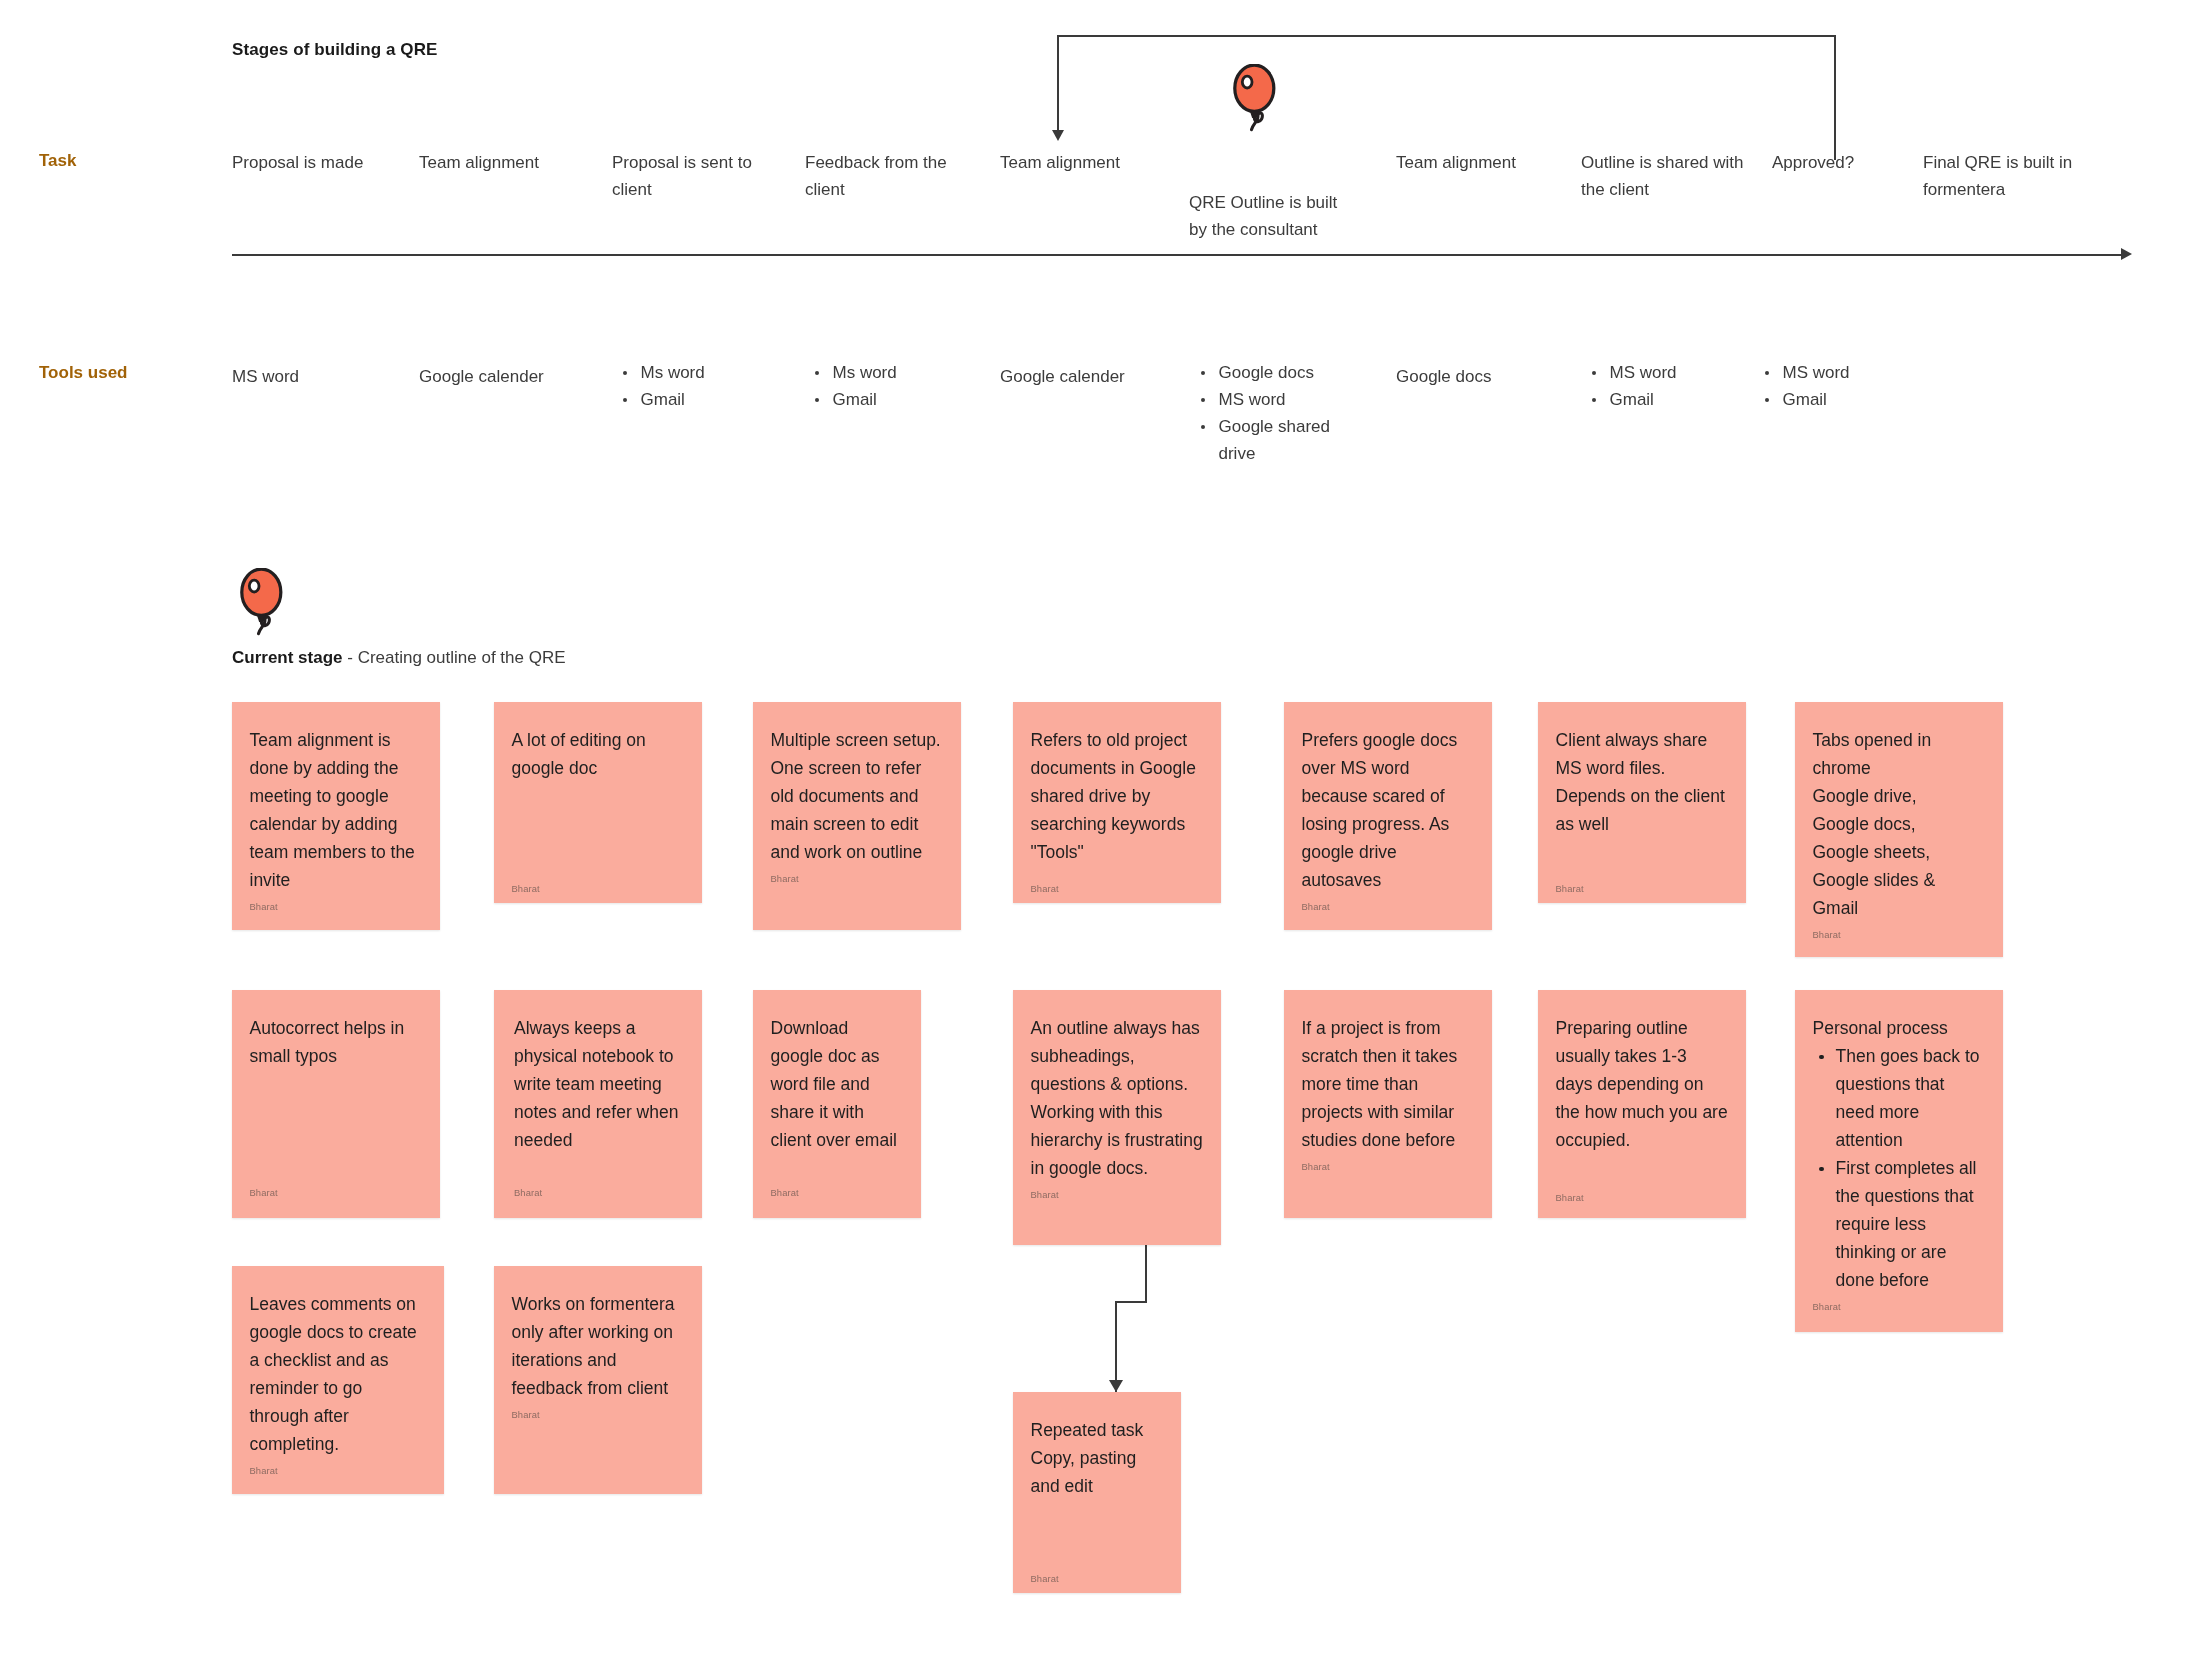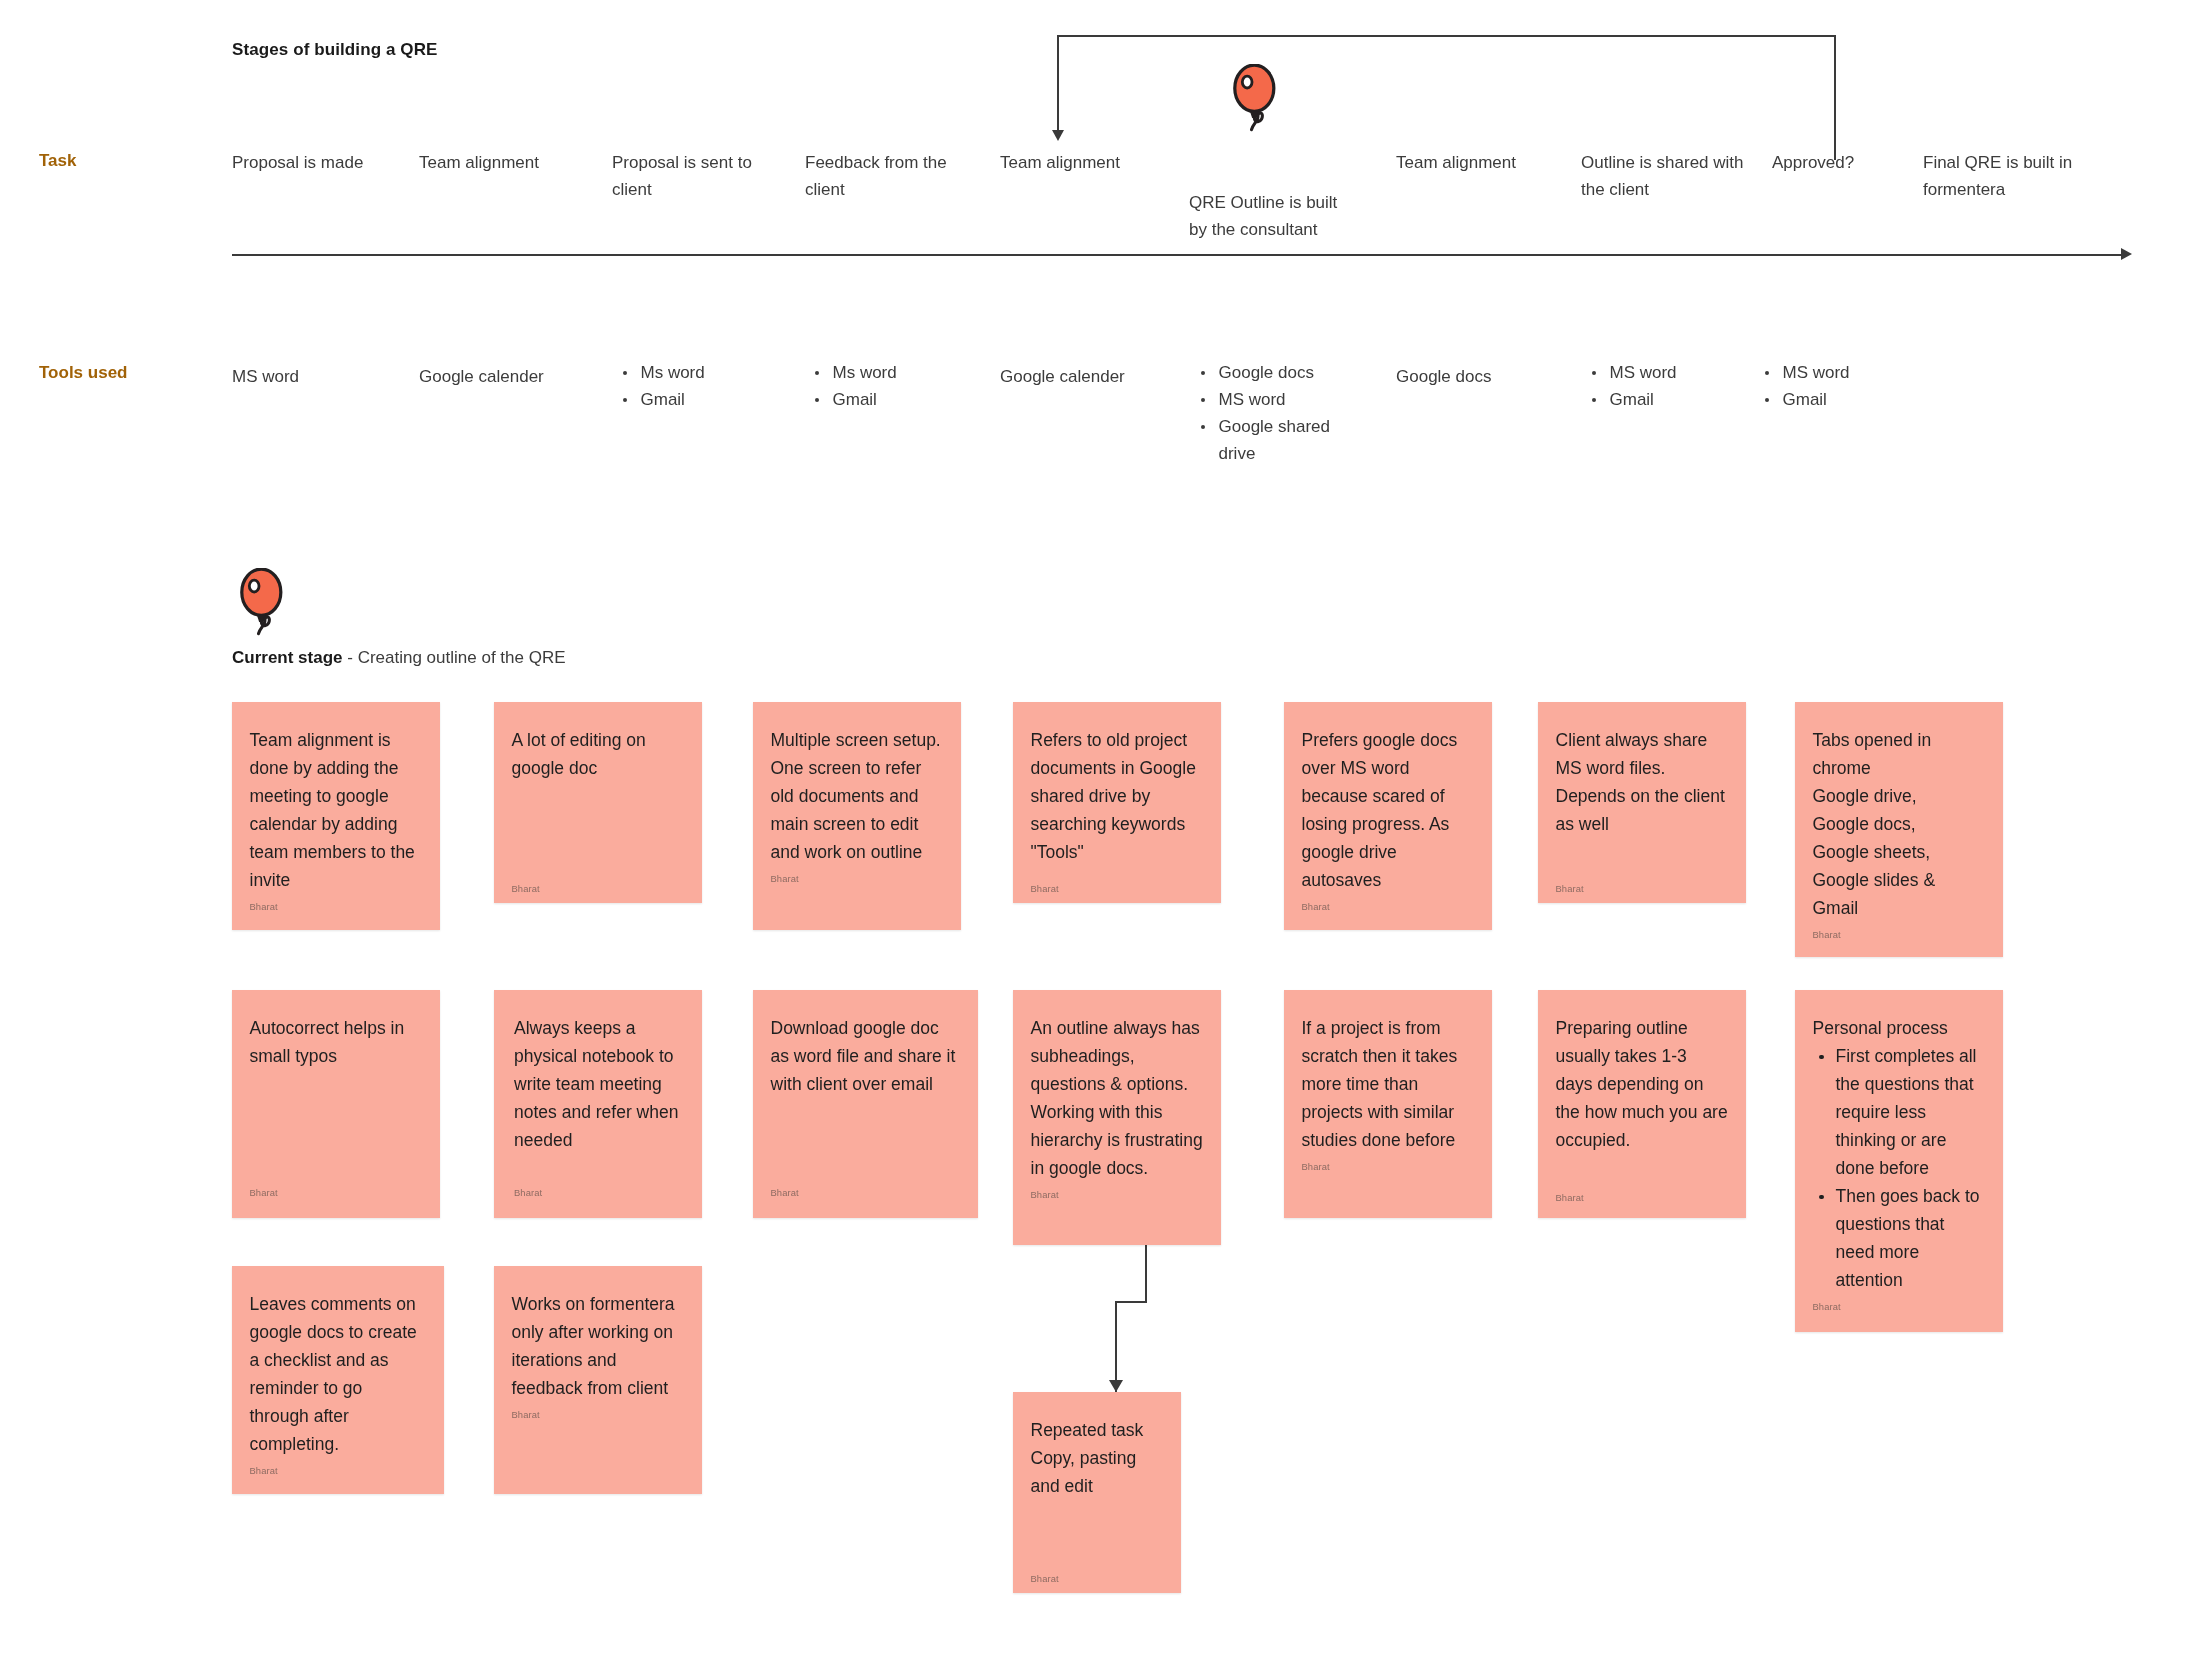--- a/index.html
+++ b/index.html
@@ -283,21 +283,21 @@
   <div class="note" style="left:232px; top:990px; width:208px; height:228px;">
     <div class="note-text" style="flex:1;">Autocorrect helps in small typos</div>
     <div class="note-author" style="margin-bottom:20px;">Bharat</div>
   </div>
 
   <div class="note" style="left:494px; top:990px; width:208px; height:228px;padding-left:20px;">
     <div class="note-text" style="flex:1;">Always keeps a physical notebook to write team meeting notes and refer when needed</div>
     <div class="note-author" style="margin-bottom:20px;">Bharat</div>
   </div>
 
-  <div class="note" style="left:753px; top:990px; width:225px; height:228px;">
+  <div class="note" style="left:753px; top:990px; width:168px; height:228px;">
     <div class="note-text" style="flex:1;">Download google doc as word file and share it with client over email</div>
     <div class="note-author" style="margin-bottom:20px;">Bharat</div>
   </div>
 
   <div class="note" style="left:1013px; top:990px; width:208px; height:255px;">
     <div class="note-text">An outline always has subheadings, questions &amp; options. Working with this hierarchy is frustrating in google docs.</div>
     <div class="note-author">Bharat</div>
   </div>
 
   <div class="note" style="left:1284px; top:990px; width:208px; height:228px;">
@@ -306,22 +306,22 @@
   </div>
 
   <div class="note" style="left:1538px; top:990px; width:208px; height:228px;">
     <div class="note-text" style="flex:1;">Preparing outline usually takes 1-3 days depending on the how much you are occupied.</div>
     <div class="note-author" style="margin-bottom:14.8px;">Bharat</div>
   </div>
 
   <div class="note" style="left:1795px; top:990px; width:208px; height:342px;">
     <div class="note-text">Personal process</div>
     <ul class="note-bullets">
+      <li>Then goes back to questions that need more attention</li>
       <li>First completes all the questions that require less thinking or are done before</li>
-      <li>Then goes back to questions that need more attention</li>
     </ul>
     <div class="note-author">Bharat</div>
   </div>
 
   <div class="note" style="left:232px; top:1266px; width:212px; height:228px;">
     <div class="note-text">Leaves comments on google docs to create a checklist and as reminder to go through after completing.</div>
     <div class="note-author">Bharat</div>
   </div>
 
   <div class="note" style="left:494px; top:1266px; width:208px; height:228px;">

